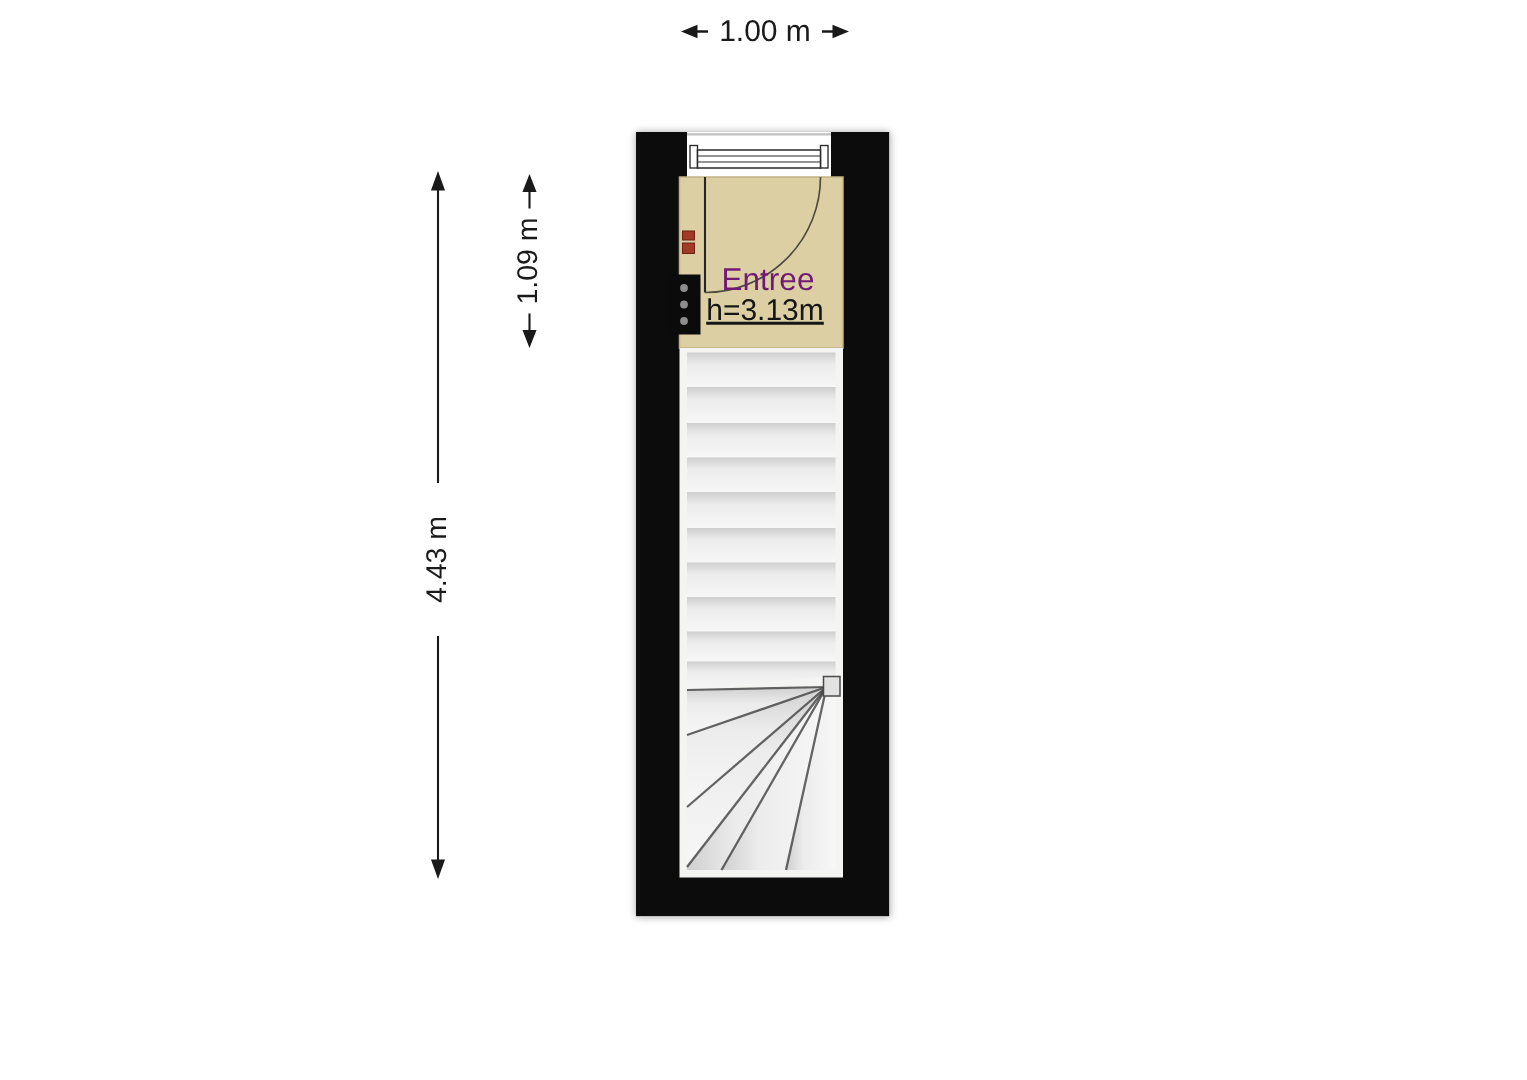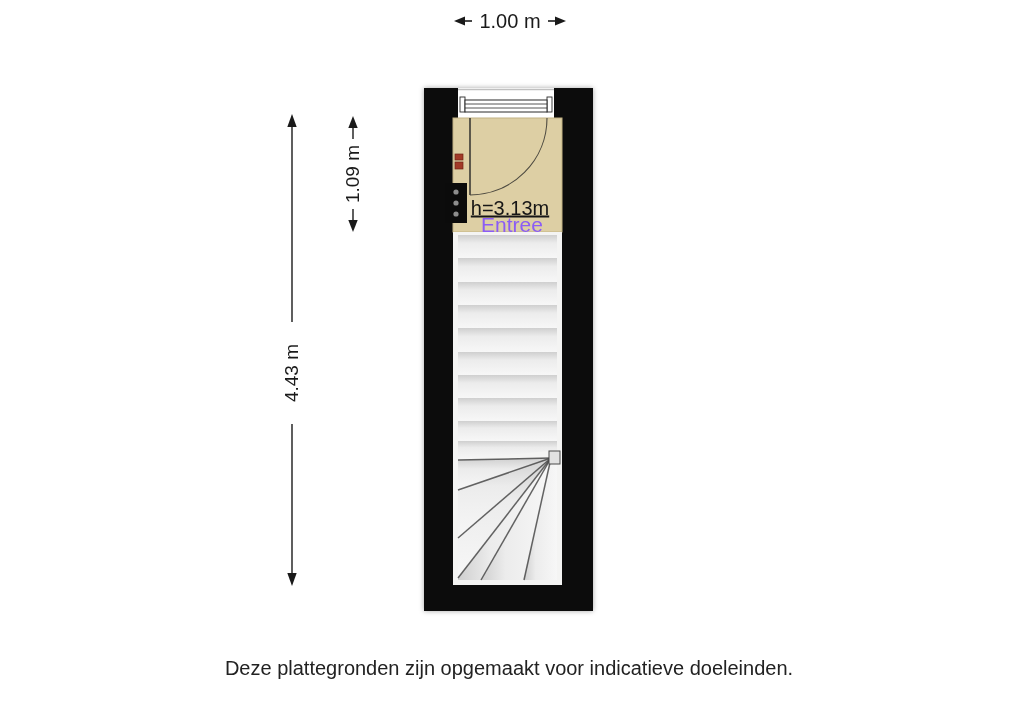--- a/index.html
+++ b/index.html
@@ -9,21 +9,21 @@
 
   
   .dim-top{left:444px;top:8px;width:132px;height:26px;display:flex;align-items:center;
            justify-content:center;gap:7px;}
   .dim-top .lbl{font-size:20px;white-space:nowrap;color:#1a1a1a;}
   .dim-rot{transform:translate(-50%,-50%) rotate(-90deg);white-space:nowrap;
            font-size:19px;color:#1a1a1a;background:#ffffff;padding:0 4px;}
 
   
   .plan{left:424px;top:88px;width:169px;height:523px;box-shadow:0 0 5px rgba(0,0,0,.35);}
-  .room-label{font-size:21px;color:#8b5cf6;margin-top:38px;}
+  .room-label{font-size:21px;color:#701a75;}
   .room-height{font-size:20px;color:#161616;}
   .ctr{transform:translate(-50%,-50%);white-space:nowrap;}
 
   
   .disclaimer{left:0;top:655px;width:1018px;text-align:center;font-size:20px;
               line-height:26px;color:#222222;}
 </style>
 </head>
 <body>
 
@@ -155,16 +155,15 @@
         <circle cx="32" cy="126" r="2.6" fill="#8d8d8d"></circle>
       </g>
     </svg>
 
     
     <div class="abs ctr room-label" style="left:88px;top:99px;">Entree</div>
     <div class="abs ctr room-height" style="left:86px;top:120px;text-decoration:underline;">h=3.13m</div>
   </div>
 
   <div class="abs disclaimer">
-    <div>Deze plattegronden zijn opgemaakt voor indicatieve doeleinden.</div>
   </div>
 
 </div>
 
 </body></html>

